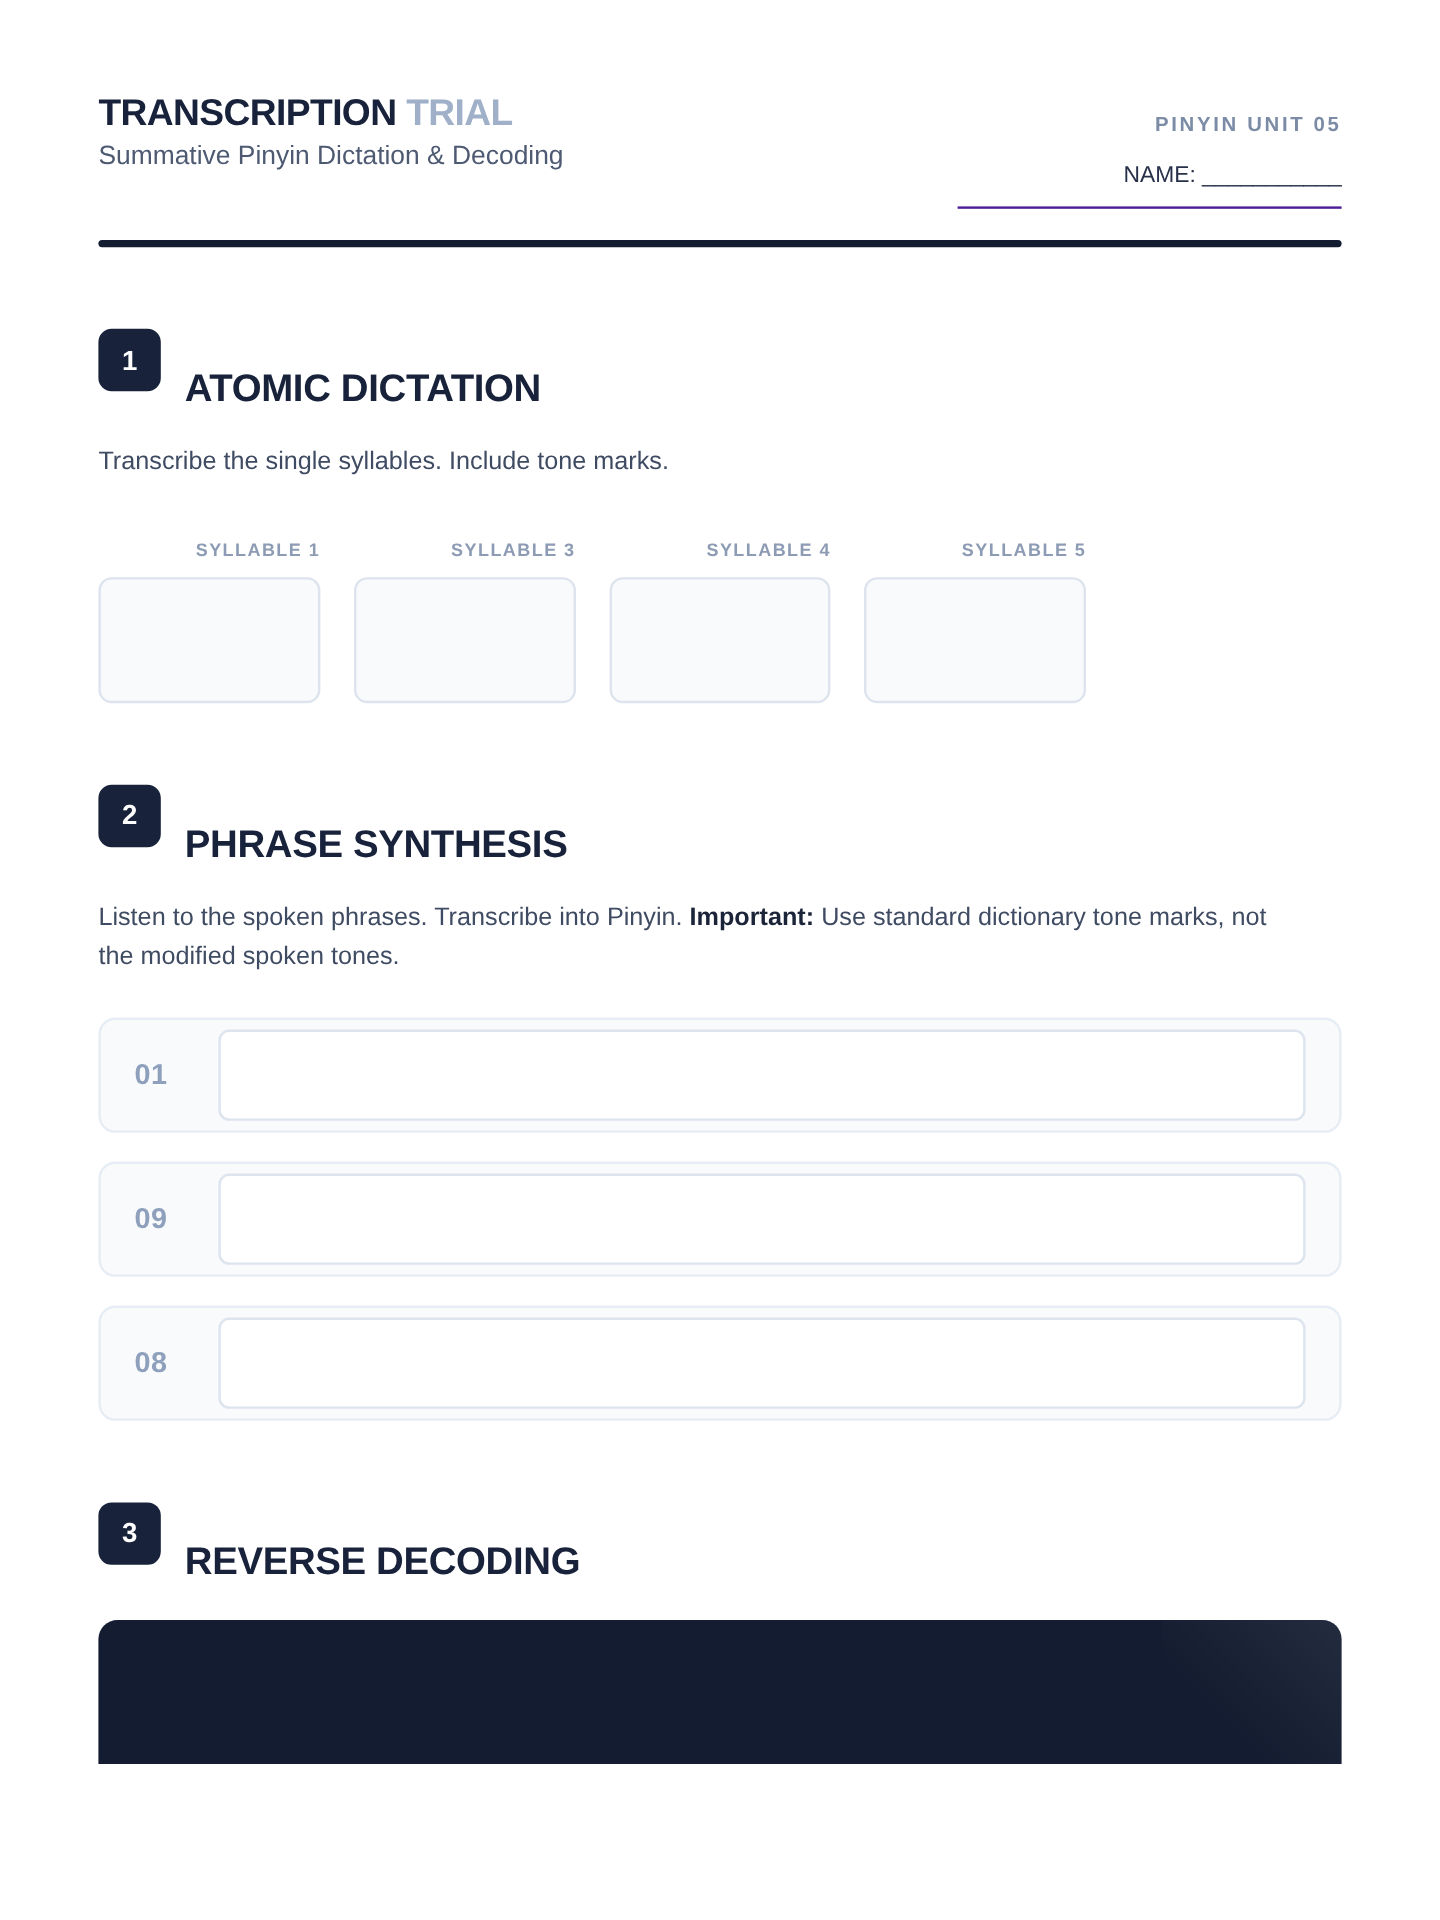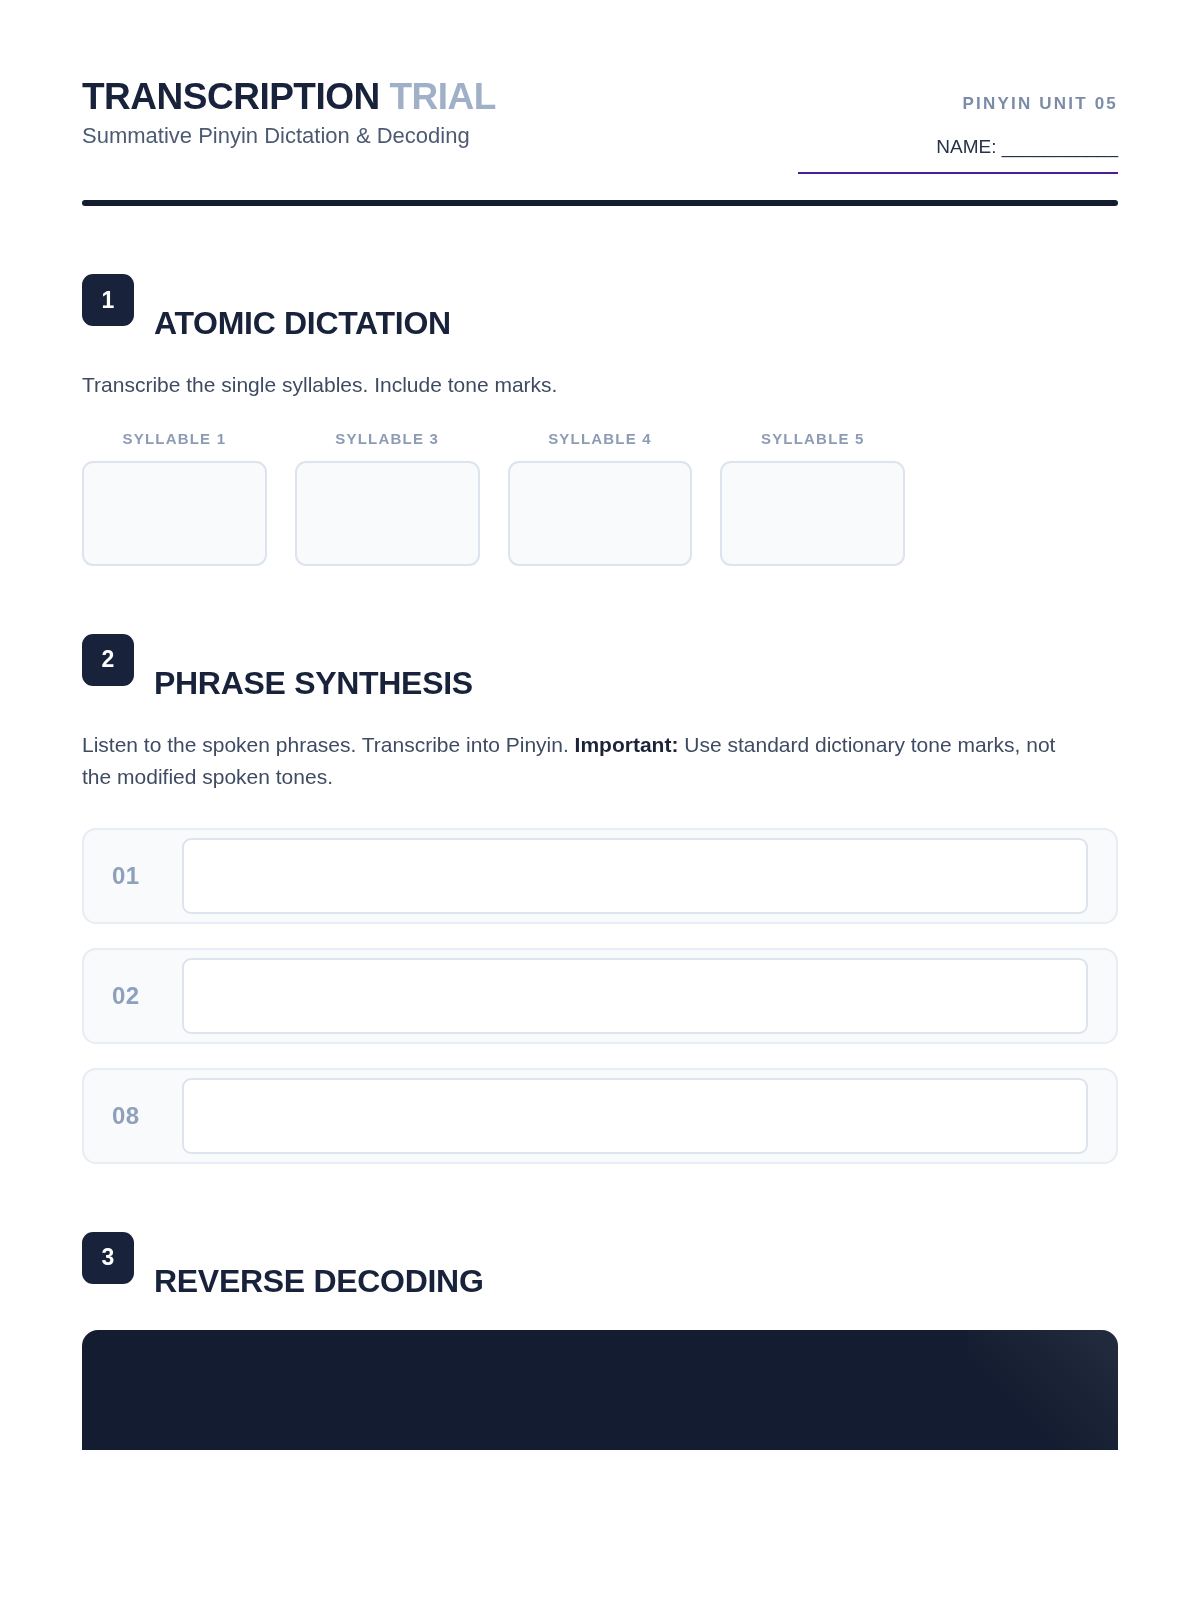--- a/index.html
+++ b/index.html
@@ -20,21 +20,21 @@
 
   
   .header {
     display: flex;
     justify-content: space-between;
     align-items: flex-start;
     padding-top: 78px;
   }
   .title-block { }
   .main-title {
-    font-size: 37px;
+    font-size: 31px;
     font-weight: 800;
     letter-spacing: -0.5px;
     line-height: 1.05;
     color: #18223a;
   }
   .main-title .accent { color: #9fb0c8; }
   .subtitle {
     margin-top: 6px;
     font-size: 22px;
     color: #4d5a72;
@@ -104,26 +104,27 @@
 
   
   .syll-grid {
     margin-top: 28px;
     display: grid;
     grid-template-columns: repeat(5, 1fr);
     gap: 28px;
   }
   .syll-col { }
   .syll-label {
-    text-align: center;
+    text-align: right;
     font-size: 15px;
     font-weight: 700;
     letter-spacing: 1.2px;
     color: #8d9cb4;
     margin-bottom: 14px;
+    margin-top: 20px;
   }
   .syll-box {
     height: 105px;
     border: 2px solid #dde4ee;
     border-radius: 11px;
     background: #f8fafc;
   }
 
   
   .phrase-list { margin-top: 34px; }
@@ -225,21 +226,21 @@
     <div class="sec-desc">
       <span>Listen to the spoken phrases. Transcribe into Pinyin. </span><b>Important:</b><span> Use standard dictionary tone marks, not the modified spoken tones.</span>
     </div>
 
     <div class="phrase-list">
       <div class="phrase-row">
         <div class="phrase-num">01</div>
         <div class="phrase-input"></div>
       </div>
       <div class="phrase-row">
-        <div class="phrase-num">02</div>
+        <div class="phrase-num">09</div>
         <div class="phrase-input"></div>
       </div>
       <div class="phrase-row">
         <div class="phrase-num">08</div>
         <div class="phrase-input"></div>
       </div>
     </div>
   </div>
 
   <div class="section">

